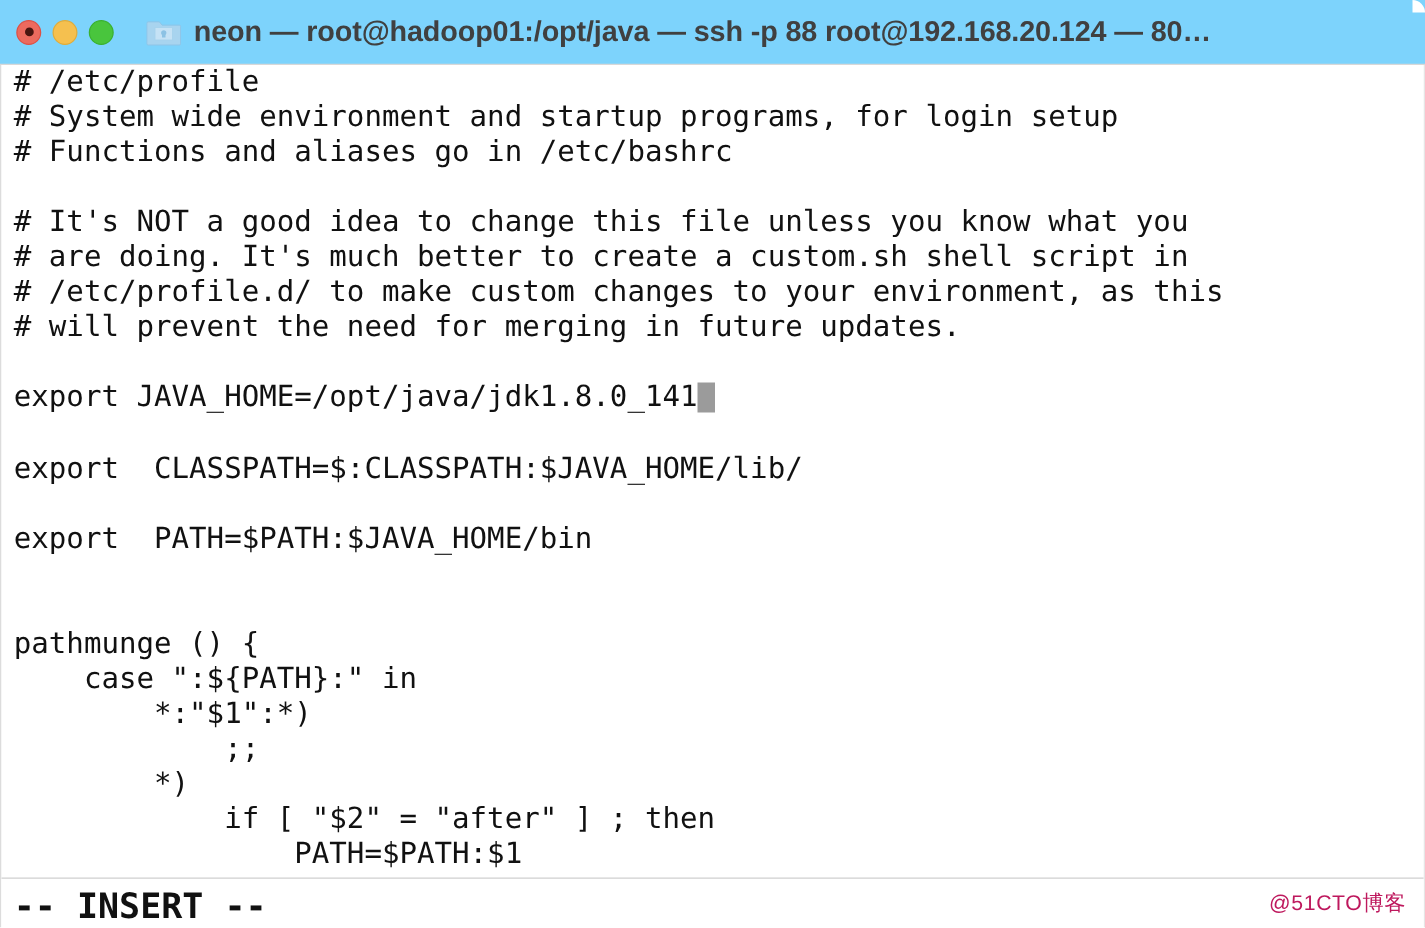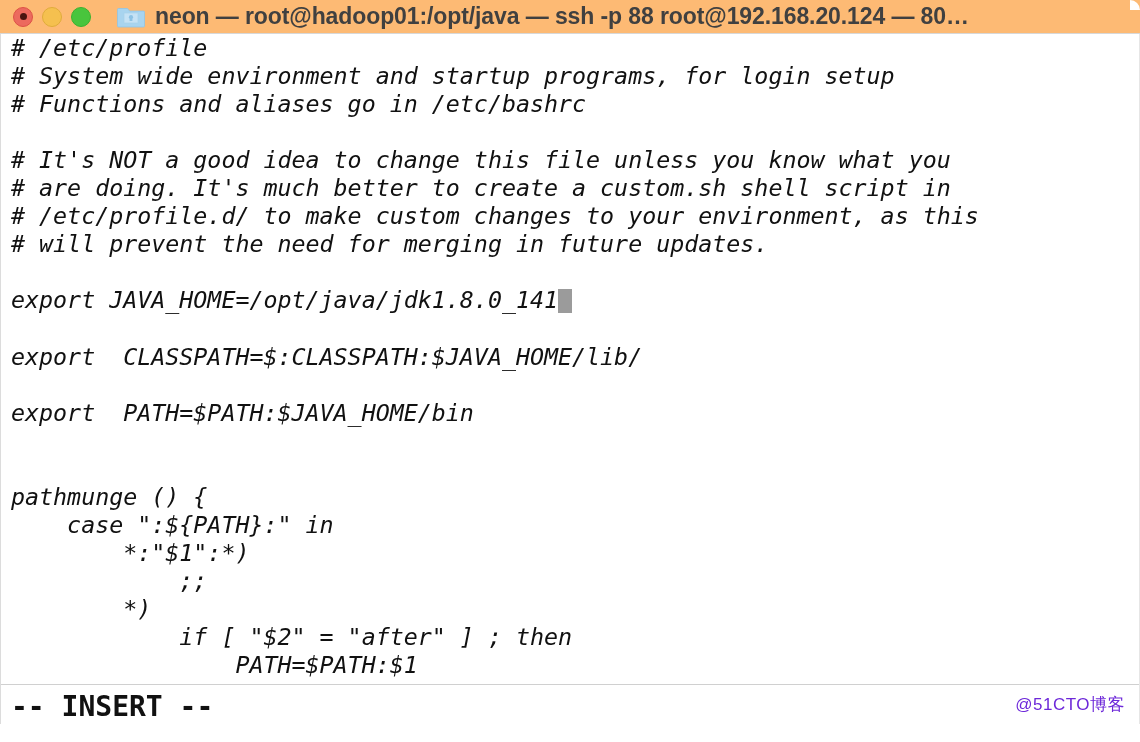--- a/index.html
+++ b/index.html
@@ -20,22 +20,22 @@
     width: 1140px;
     height: 742px;
     background: #ffffff;
     box-sizing: border-box;
     overflow: hidden;
   }
 
   
   .titlebar {
     position: relative;
-    height: 34px;
-    background: #fdba74;
+    height: 52px;
+    background: #7dd3fc;
     border-bottom: 1px solid #d8d8d8;
     box-sizing: border-box;
     display: flex;
     align-items: center;
     overflow: hidden;
   }
 
   .traffic-lights {
     display: flex;
     align-items: center;
@@ -121,21 +121,20 @@
     font-family: "DejaVu Sans Mono", monospace;
     font-size: 23.3px;
     line-height: 28.05px;
     color: #111111;
     white-space: pre;
     letter-spacing: 0px;
   }
   .term-lines .row {
     height: 28.05px;
     white-space: pre;
-    font-style: italic;
   }
 
   
   .cursor {
     display: inline-block;
     width: 14.05px;
     height: 24px;
     background: #9b9b9b;
     vertical-align: -5px;
   }
@@ -161,21 +160,21 @@
     color: #111111;
     white-space: pre;
   }
 
   .watermark {
     position: absolute;
     right: 14px;
     bottom: 8px;
     font-family: "Liberation Sans", sans-serif;
     font-size: 17px;
-    color: #6d28d9;
+    color: #be185d;
     letter-spacing: 0.5px;
     white-space: nowrap;
     user-select: none;
   }
 
   .corner-tr {
     position: absolute;
     right: 0;
     top: 0;
     width: 10px;

